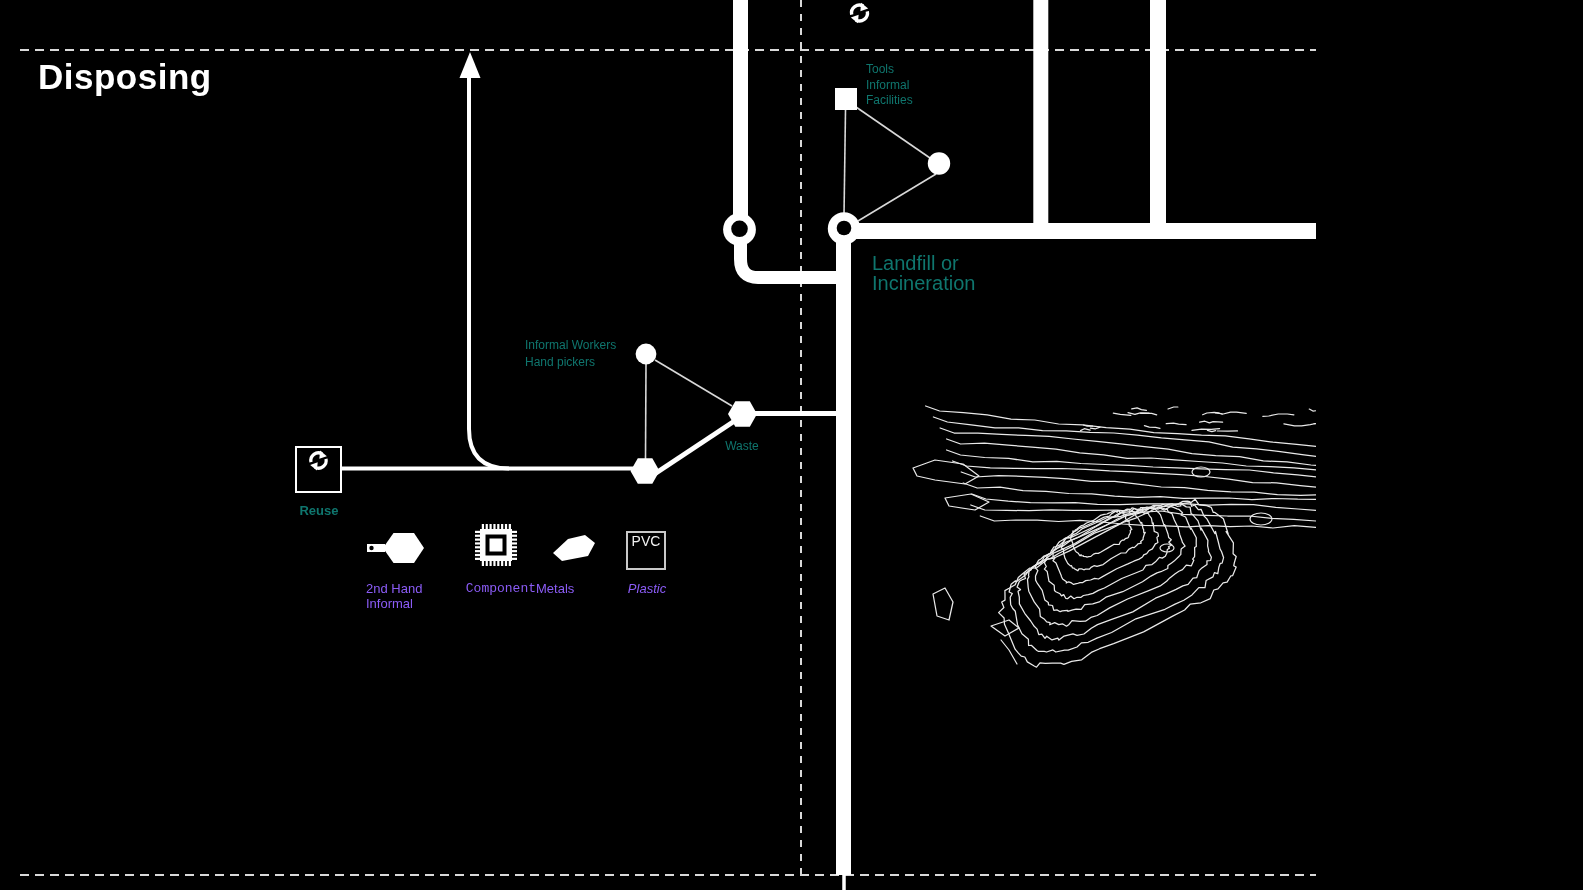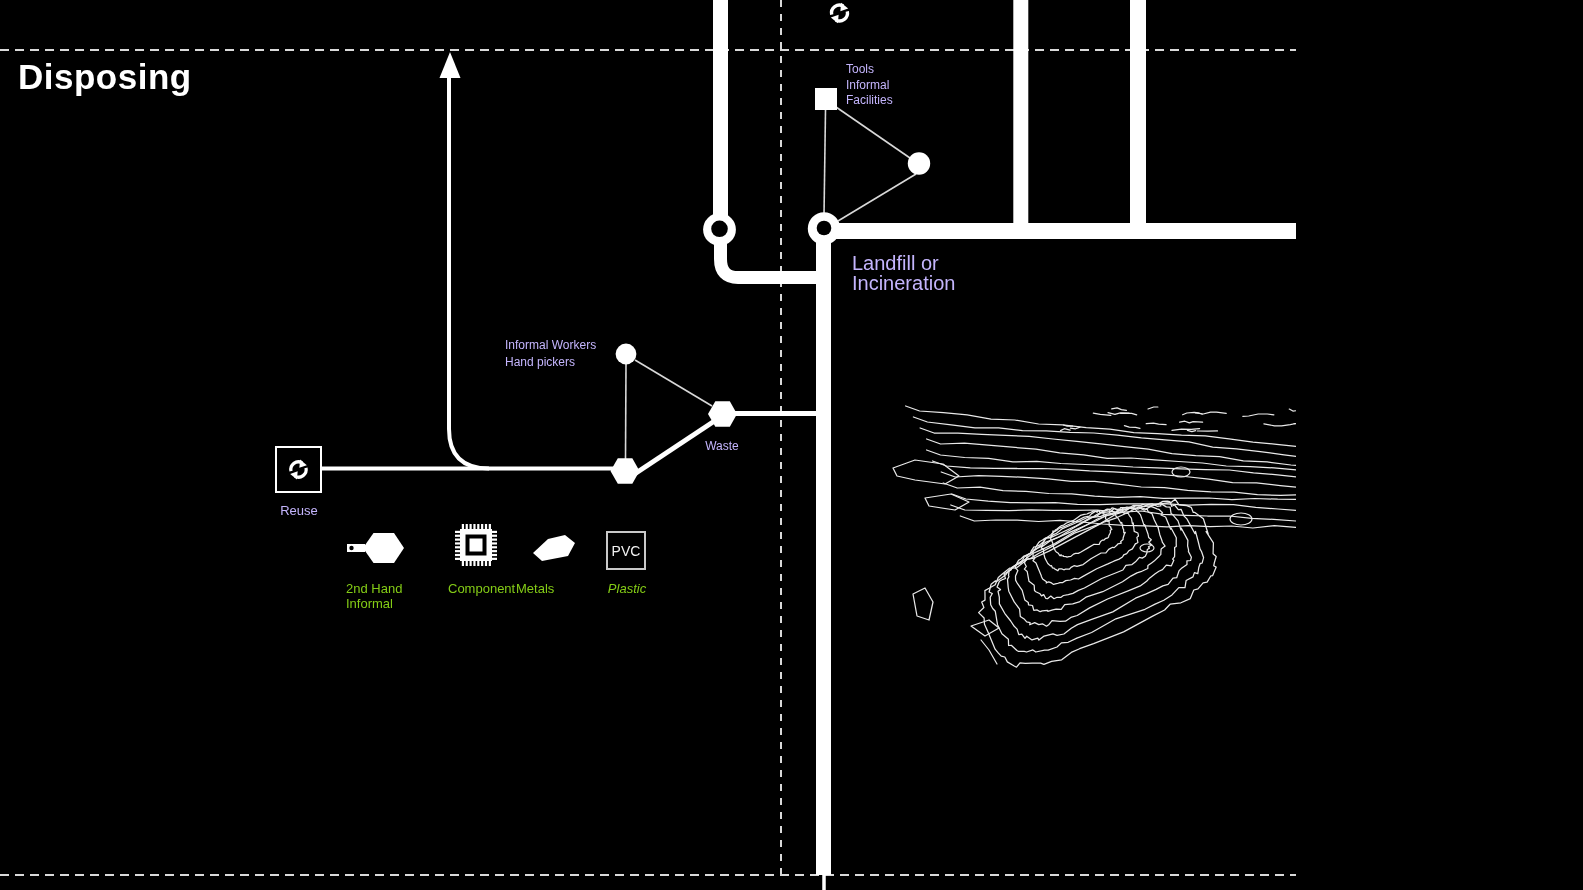--- a/index.html
+++ b/index.html
@@ -1,36 +1,36 @@
 <!DOCTYPE html>
 <html><head>
 <meta charset="utf-8">
 <style>
   html,body{margin:0;padding:0;background:#000;}
   .canvas{position:relative;width:1296px;height:890px;background:#000;overflow:hidden;
-          font-family:"Liberation Sans","DejaVu Sans",sans-serif;}
+          font-family:"Liberation Sans","DejaVu Sans",sans-serif;margin-left:20px;}
   .abs{position:absolute;}
   .dash-h{height:2px;background:repeating-linear-gradient(90deg,#d9d9d9 0 9px,transparent 9px 15px);z-index:1;}
   .dash-v{width:2px;background:repeating-linear-gradient(180deg,#d9d9d9 0 7px,transparent 7px 14px);z-index:1;}
   #contour{left:885px;top:398px;z-index:2;}
   #net{left:0;top:0;z-index:3;}
-  .txt{color:#c4b5fd;z-index:4;}
+  .txt{color:#0f766e;z-index:4;}
   .txt span{display:block;}
   .title{left:18px;top:57px;font-size:35px;font-weight:700;color:#ffffff;letter-spacing:.5px;z-index:4;}
   .facility{left:846px;top:62px;font-size:12px;line-height:15.5px;}
   .landfill{left:852px;top:253px;font-size:20px;line-height:20px;}
   .informal{left:505px;top:337px;font-size:12px;line-height:17px;}
   .waste-lbl{left:692px;top:439px;width:60px;text-align:center;font-size:12px;}
-  .reuse-lbl{left:271px;top:503px;width:56px;text-align:center;font-size:13px;}
-  .leg{font-size:13px;line-height:14.5px;color:#84cc16;}
+  .reuse-lbl{left:271px;top:503px;width:56px;text-align:center;font-size:13px;font-weight:bold;}
+  .leg{font-size:13px;line-height:14.5px;color:#8b5cf6;}
   .leg-1{left:346px;top:582px;}
-  .leg-2{left:448px;top:582px;width:80px;text-align:left;}
+  .leg-2{left:436px;top:582px;width:80px;text-align:right;font-family:Liberation Mono, monospace;}
   .leg-3{left:516px;top:582px;width:76px;text-align:left;}
   .leg-4{left:588px;top:582px;width:78px;text-align:center;font-style:italic;}
-  .box{background:#000;display:flex;align-items:center;justify-content:center;z-index:4;}
+  .box{background:#000;display:flex;align-items:flex-start;justify-content:center;z-index:4;}
   .reuse-box{left:275px;top:446px;width:43px;height:43px;border:2px solid #ffffff;}
   .pvc-box{left:606px;top:531px;width:36px;height:35px;border:2px solid #c9c9c9;
            font-size:14px;color:#f2f2f2;}
   .icon-svg{z-index:4;}
 </style>
 </head>
 <body>
 
 <div class="canvas">
 

